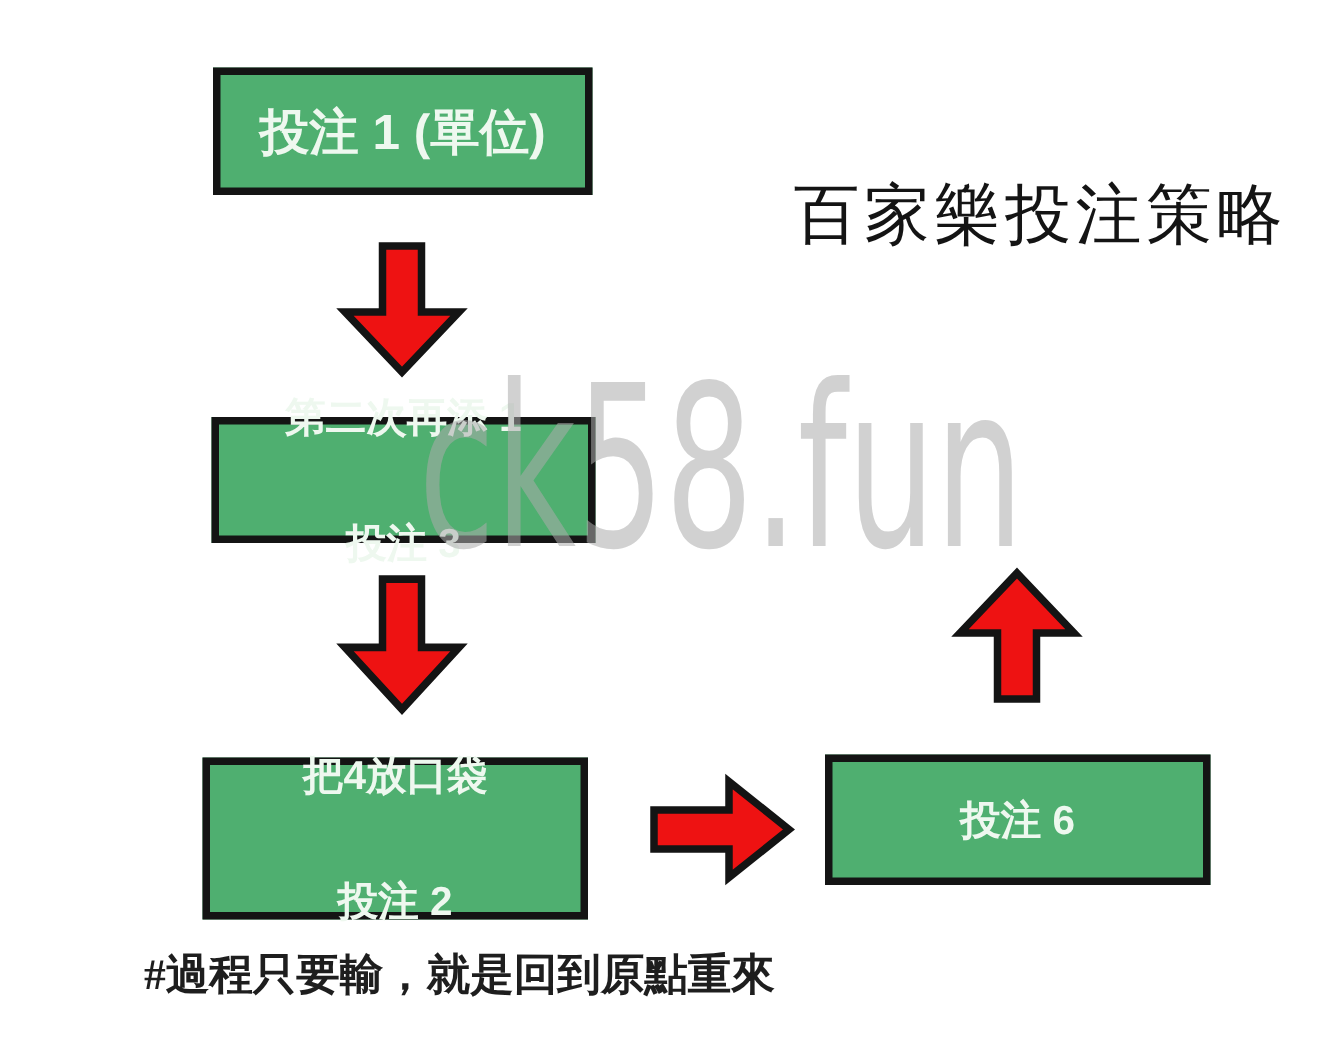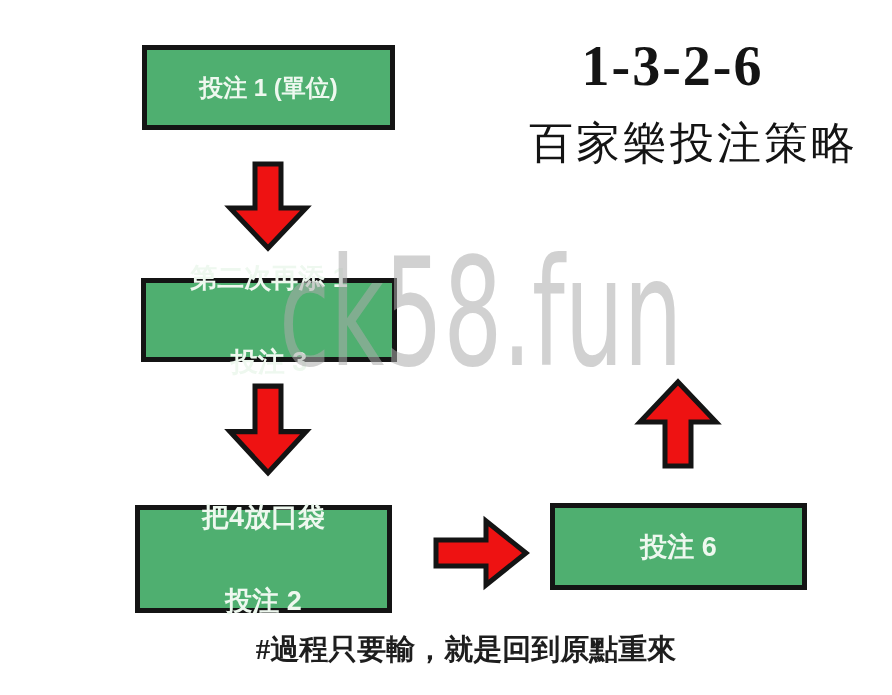--- a/index.html
+++ b/index.html
@@ -67,21 +67,21 @@
     display:flex;
     flex-direction:column;
     align-items:center;
     justify-content:center;
     color:var(--box-text);
     font-weight:700;
     text-align:center;
     z-index:2;
   }
   .node .line{display:block; line-height:36px; white-space:nowrap;}
-  .node-single{font-size:24px;}
+  .node-single{font-size:33px;}
   .node-double{font-size:27px;gap:48px;}
   #node-start {left:142px; top:45px;  width:253px; height:85px;}
   #node-step2 {left:141px; top:278px; width:256px; height:84px;}
   #node-step3 {left:135px; top:505px; width:257px; height:108px;}
   #node-step4 {left:550px; top:503px; width:257px; height:87px;}
   #node-reset {left:548px; top:282px; width:252px; height:81px;}
   
   .arrow{position:absolute; z-index:3;}
   #arrow-1{left:223px; top:160px; width:90px; height:92px;}
   #arrow-2{left:223px; top:382px; width:90px; height:95px;}
@@ -91,35 +91,34 @@
   .arrow polygon{
     fill:var(--arrow-red);
     stroke:var(--ink);
     stroke-width:5;
     stroke-linejoin:miter;
   }
   
   .footnote{
     position:absolute;
     left:96px; top:630px; width:740px;
-    text-align:center;
+    text-align:left;
     font-family:"Liberation Serif","DejaVu Serif",serif;
     font-size:29px; font-weight:700;
     color:var(--footnote-ink);
     white-space:nowrap;
   }
 </style>
 </head>
 <body>
 
 <div class="stage">
 
   <div class="watermark">ck58.fun</div>
 
-  <div class="title">1-3-2-6</div>
   <div class="subtitle">百家樂投注策略</div>
 
   <div class="node node-single" id="node-start">
     <span class="line">投注 1 (單位)</span>
   </div>
 
   <div class="arrow" id="arrow-1">
     <svg viewBox="0 0 90 92" preserveAspectRatio="none" aria-hidden="true">
       <polygon points="32,4 58,4 58,48 83,48 45,88 7,48 32,48"></polygon>
     </svg>

